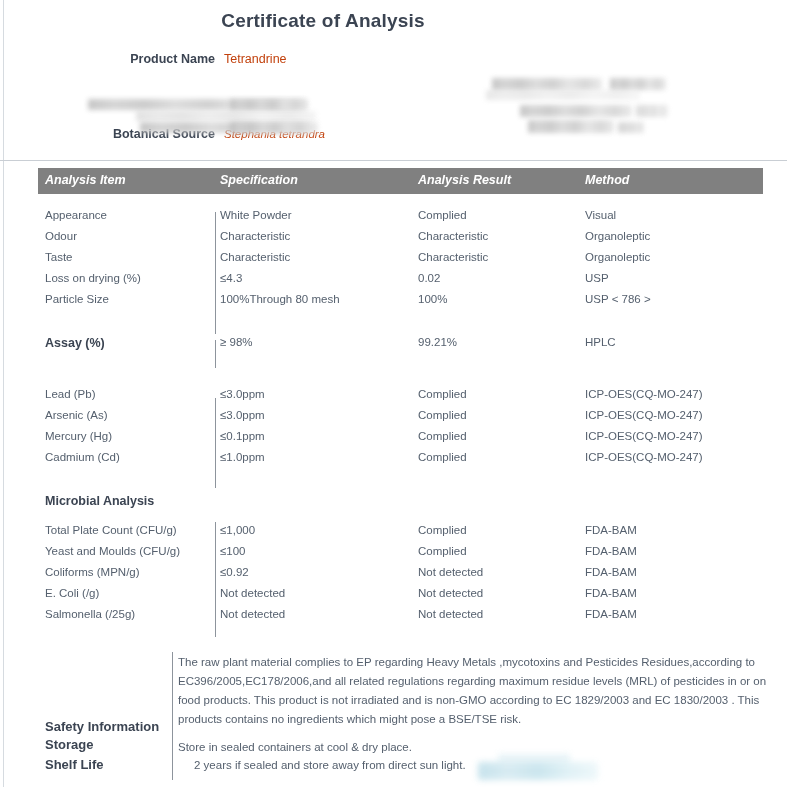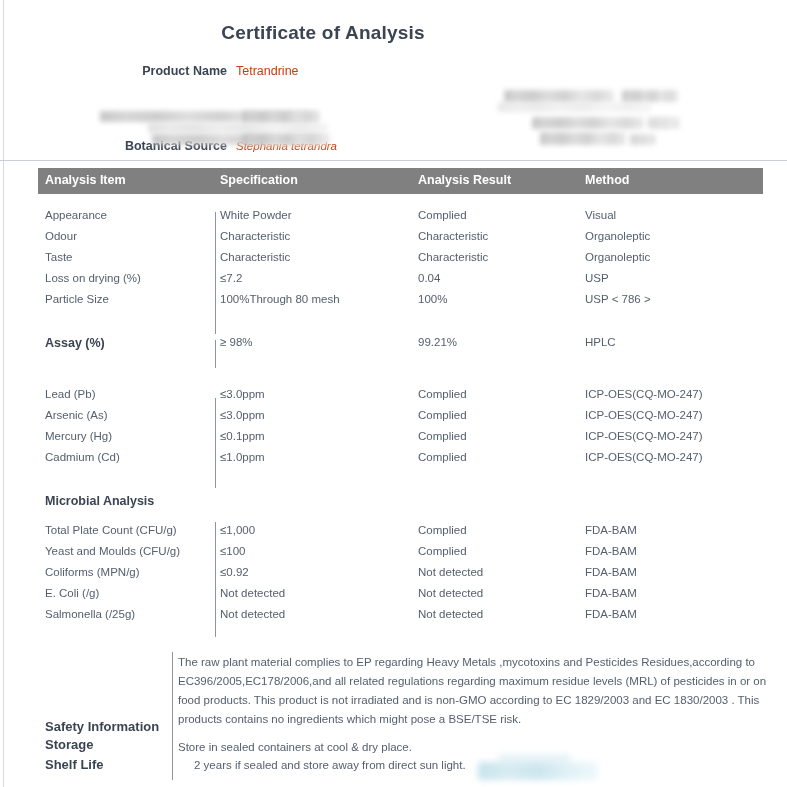--- a/index.html
+++ b/index.html
@@ -19,21 +19,21 @@
     position: absolute;
     left: 3px; top: 0;
     width: 1px; height: 787px;
     background: #d6dbe0;
   }
 
   .doc {
     position: relative;
     width: 646px;
     height: 787px;
-    padding: 16px;
+    padding: 4px;
   }
 
   
   .title {
     text-align: center;
     font-size: 19px;
     font-weight: bold;
     color: #3b4452;
     letter-spacing: .2px;
     padding-top: 6px;
@@ -113,20 +113,21 @@
     left: 0; top: 160px;
     width: 787px; height: 1px;
     background: #c9ced4;
   }
 
   .thead {
     position: absolute;
     left: 38px; top: 168px;
     width: 725px; height: 26px;
     background: #808080;
+    font-style: italic;
   }
   .thead .cell {
     position: absolute;
     top: 5px;
     font-size: 12.5px;
     font-weight: bold;
     color: #ffffff;
     white-space: nowrap;
   }
   .c1 { left: 7px; }
@@ -318,22 +319,22 @@
       <span class="f f4">Organoleptic</span>
     </div>
     <div class="row">
       <span class="f f1">Taste</span>
       <span class="f f2">Characteristic</span>
       <span class="f f3">Characteristic</span>
       <span class="f f4">Organoleptic</span>
     </div>
     <div class="row">
       <span class="f f1">Loss on drying (%)</span>
-      <span class="f f2">≤7.2</span>
-      <span class="f f3">0.04</span>
+      <span class="f f2">≤4.3</span>
+      <span class="f f3">0.02</span>
       <span class="f f4">USP</span>
     </div>
     <div class="row">
       <span class="f f1">Particle Size</span>
       <span class="f f2">100%Through 80 mesh</span>
       <span class="f f3">100%</span>
       <span class="f f4">USP &lt; 786 &gt;</span>
     </div>
 
     <div class="gap-lg"></div>

